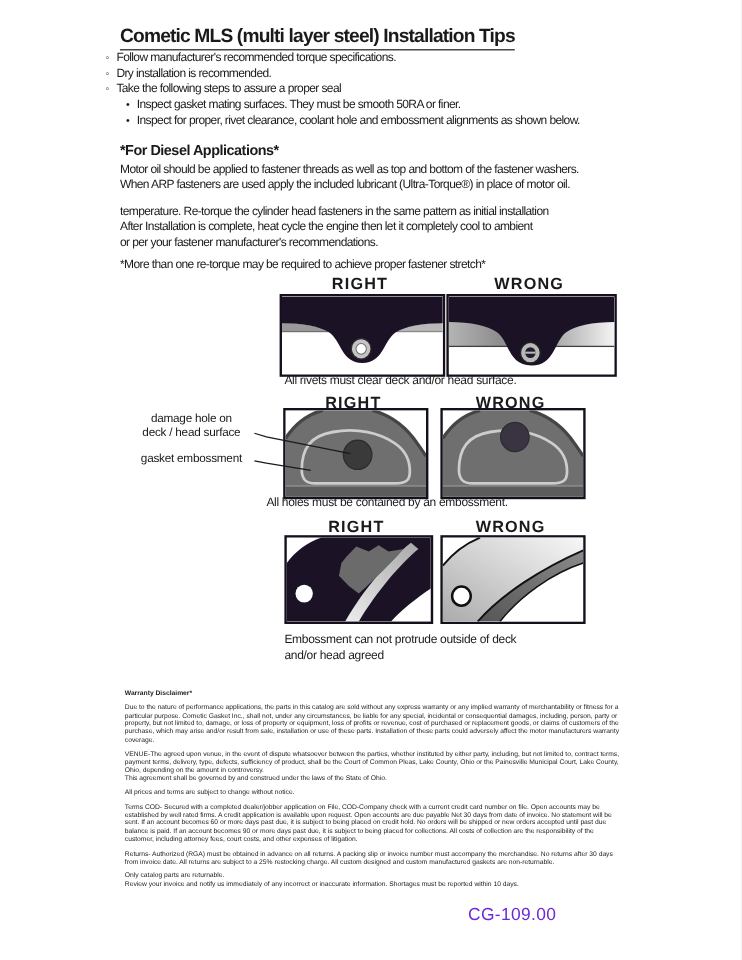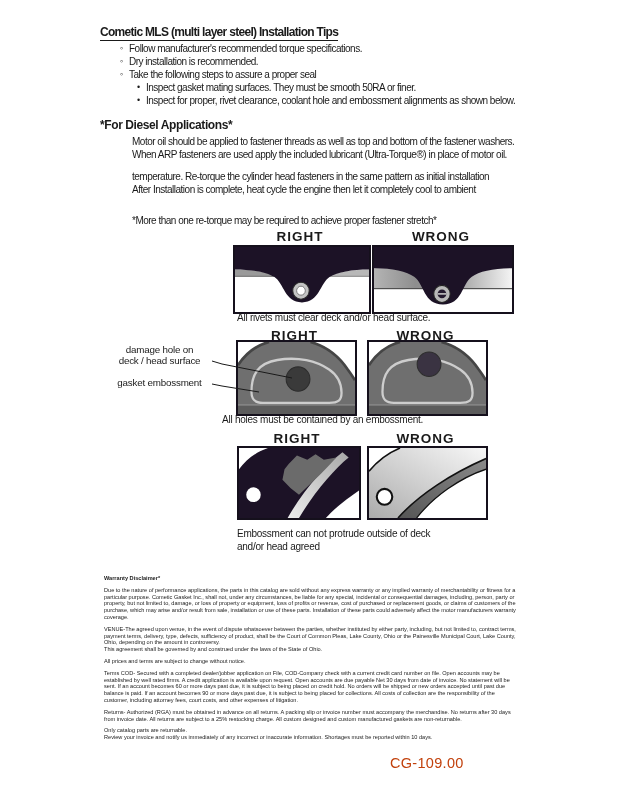--- a/index.html
+++ b/index.html
@@ -1,35 +1,35 @@
 <!DOCTYPE html>
 <html><head>
 <meta charset="utf-8">
 <style>
   html,body{margin:0;padding:0;background:#e8e8e8;}
   .page{position:relative;width:618px;height:800px;background:#ffffff;margin:0 auto;
         font-family:"Liberation Sans", sans-serif;color:#1a1a1a;overflow:hidden;}
   .abs{position:absolute;}
-  .title{font-weight:bold;font-size:12px;letter-spacing:-0.7px;border-bottom:1.8px solid #1a1a1a;
+  .title{font-weight:bold;font-size:16px;letter-spacing:-0.7px;border-bottom:1.8px solid #1a1a1a;
          padding-bottom:1px;display:inline-block;}
-  .body-text{font-size:10px;letter-spacing:-0.5px;line-height:13px;white-space:nowrap;margin-left:32px;}
+  .body-text{font-size:10px;letter-spacing:-0.5px;line-height:13px;white-space:nowrap;}
   .bold-head{font-weight:bold;font-size:12px;letter-spacing:-0.4px;}
   .brow{white-space:nowrap;}
   .brow .mk{display:inline-block;width:9px;font-size:9px;vertical-align:top;}
   .brow.sub{padding-left:17px;}
   .dg-header{font-weight:bold;font-size:13.5px;letter-spacing:1px;text-align:center;white-space:nowrap;}
   .caption{font-size:10px;letter-spacing:-0.25px;line-height:12.5px;white-space:nowrap;}
   .dbox{position:absolute;border:2px solid #15101c;background:#fff;box-sizing:content-box;}
   .dbox svg{display:block;}
   .lbl{font-size:9.8px;letter-spacing:-0.2px;line-height:11px;text-align:center;}
   .fine{font-size:5.6px;line-height:6.8px;color:#1c1c1c;width:412px;letter-spacing:0;}
   .fp{margin:0 0 5px 0;}
   .fp0{margin:0;}
   .fine-head{font-weight:bold;margin:0 0 5px 0;}
-  .pagecode{font-size:14.5px;letter-spacing:0.3px;color:#c2410c;}
+  .pagecode{font-size:14.5px;letter-spacing:0.3px;color:#6d28d9;}
   .overlay{position:absolute;z-index:5;}
 </style>
 </head>
 <body>
 
 <div class="page">
 
   <div class="abs" style="left:100px;top:22px;">
     <span class="title">Cometic MLS (multi layer steel) Installation Tips</span>
   </div>
@@ -45,20 +45,21 @@
   <div class="abs bold-head" style="left:100px;top:118px;">*For Diesel Applications*</div>
 
   <div class="abs body-text" style="left:100px;top:135px;">
     <div>Motor oil should be applied to fastener threads as well as top and bottom of the fastener washers.</div>
     <div>When ARP fasteners are used apply the included lubricant (Ultra-Torque®) in place of motor oil.</div>
   </div>
 
   <div class="abs body-text" style="left:100px;top:170px;">
     <div>temperature. Re-torque the cylinder head fasteners in the same pattern as initial installation</div>
     <div>After Installation is complete, heat cycle the engine then let it completely cool to ambient</div>
+    <div>or per your fastener manufacturer's recommendations.</div>
   </div>
 
   <div class="abs body-text" style="left:100px;top:214px;">*More than one re-torque may be required to achieve proper fastener stretch*</div>
 
   <div class="abs dg-header" style="left:233px;top:229px;width:134px;">RIGHT</div>
   <div class="abs dg-header" style="left:372px;top:229px;width:138px;">WRONG</div>
 
   <div class="dbox" style="left:233px;top:245px;width:134px;height:65px;">
     <svg width="134" height="65" viewBox="0 0 130 61" preserveAspectRatio="none">
       <rect width="130" height="61" fill="#ffffff"></rect>

